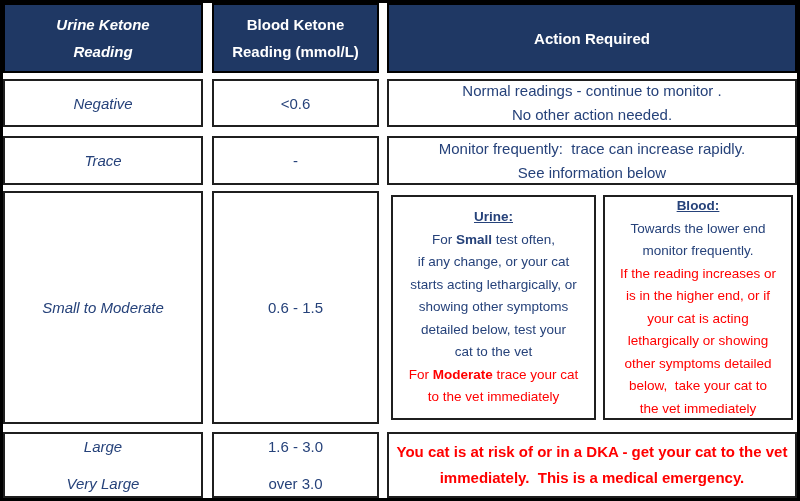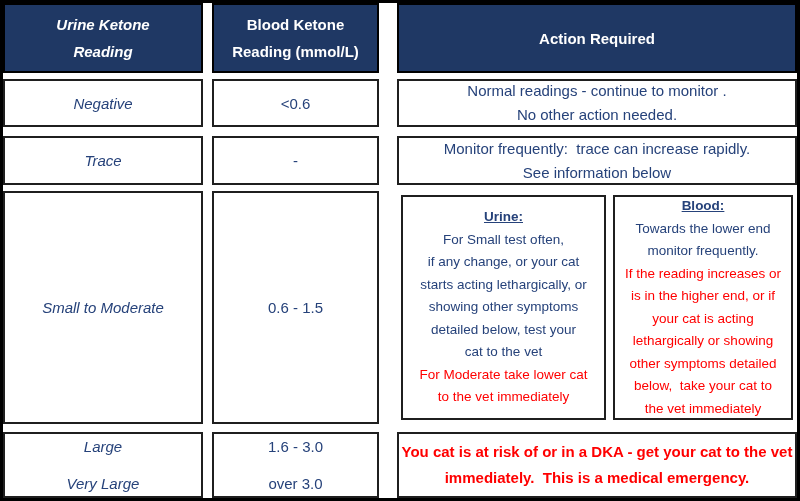--- a/index.html
+++ b/index.html
@@ -10,35 +10,35 @@
     grid-template-columns:200px 9px 167px 8px 1fr;
     grid-template-rows:70px 6px 48px 9px 49px 6px 233px 8px 1fr;
   }
   .cell {
     box-sizing:border-box; border:2px solid var(--cell-border,#1f1f1f); background:#fff;
     display:flex; flex-direction:column; align-items:center; justify-content:center;
     text-align:center; color:var(--text-navy,#26427a); font-size:15px; overflow:hidden;
   }
   .cell .line { white-space:pre; }
   .hdr { background:var(--header-bg,#1f3864); border-color:#000; color:#fff; font-weight:bold; line-height:27px; }
-  .c1 { grid-column:1;font-style:italic; } .c2 { grid-column:3; } .c3 { grid-column:5;margin-left:10px; }
+  .c1 { grid-column:1;font-style:italic; } .c2 { grid-column:3; } .c3 { grid-column:5; }
   .r1 { grid-row:1; } .r2 { grid-row:3; } .r3 { grid-row:5; } .r4 { grid-row:7; } .r5 { grid-row:9; }
   .action { line-height:24px; }
   .split { border:none; background:transparent; padding:4px; flex-direction:row; display:flex; gap:7px; overflow:visible; }
   .subbox {
     box-sizing:border-box; border:2px solid var(--cell-border,#1f1f1f); background:#fff;
     display:flex; flex-direction:column; align-items:center; justify-content:center;
     text-align:center; font-size:13.5px; line-height:22.5px; height:100%;
   }
   .subbox-urine { width:205px; }
   .subbox-blood { flex:1; }
   .subtitle { font-weight:bold; text-decoration:underline; }
   .navy { color:var(--text-navy,#26427a); }
   .red { color:var(--text-red,#ff0000); }
-  b { font-weight:normal;text-align:right; }
+  b { font-weight:bold;text-align:right; }
   .two-line { gap:20px; }
   .dka { font-weight:bold; font-size:15px; line-height:26px; }
 </style>
 </head>
 <body>
 
 <div class="frame">
   <div class="grid">
 
     <div class="cell hdr c1 r1">
@@ -83,21 +83,21 @@
     </div>
     <div class="cell split c3 r4">
       <div class="subbox subbox-urine">
         <div class="line subtitle navy">Urine:</div>
         <div class="line navy"><span>For </span><b>Small</b><span> test often,</span></div>
         <div class="line navy">if any change, or your cat</div>
         <div class="line navy">starts acting lethargically, or</div>
         <div class="line navy">showing other symptoms</div>
         <div class="line navy">detailed below, test your</div>
         <div class="line navy">cat to the vet</div>
-        <div class="line red"><span>For </span><b>Moderate</b><span> take lower cat</span></div>
+        <div class="line red"><span>For </span><b>Moderate</b><span> trace your cat</span></div>
         <div class="line red">to the vet immediately</div>
       </div>
       <div class="subbox subbox-blood">
         <div class="line subtitle navy">Blood:</div>
         <div class="line navy">Towards the lower end</div>
         <div class="line navy">monitor frequently.</div>
         <div class="line red">If the reading increases or</div>
         <div class="line red">is in the higher end, or if</div>
         <div class="line red">your cat is acting</div>
         <div class="line red">lethargically or showing</div>

